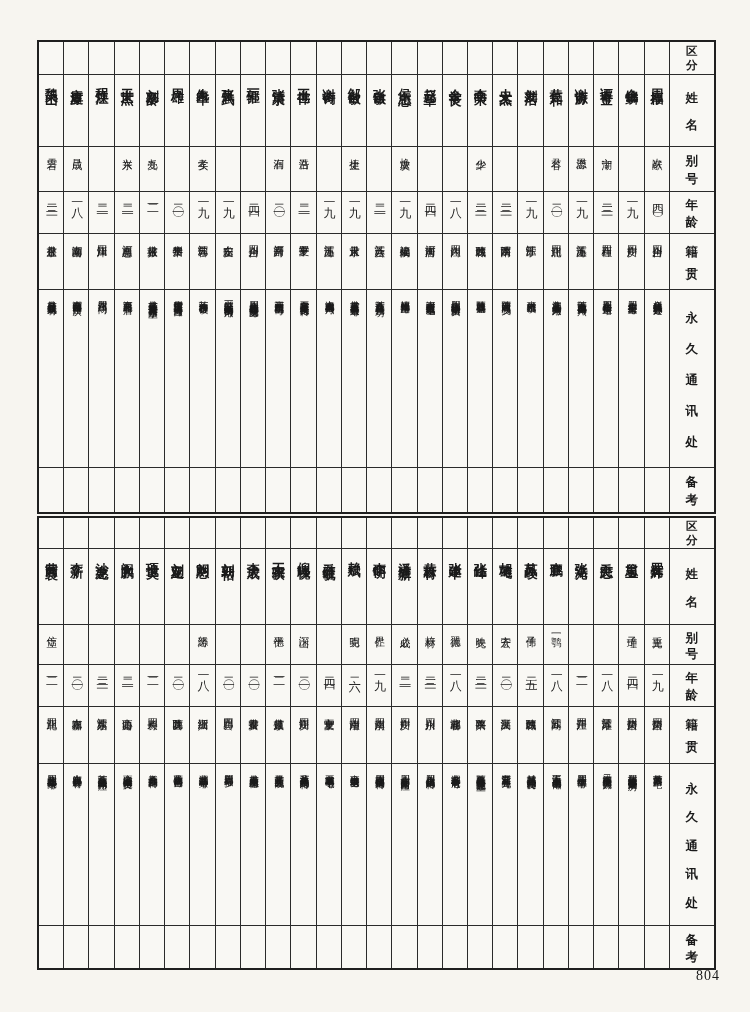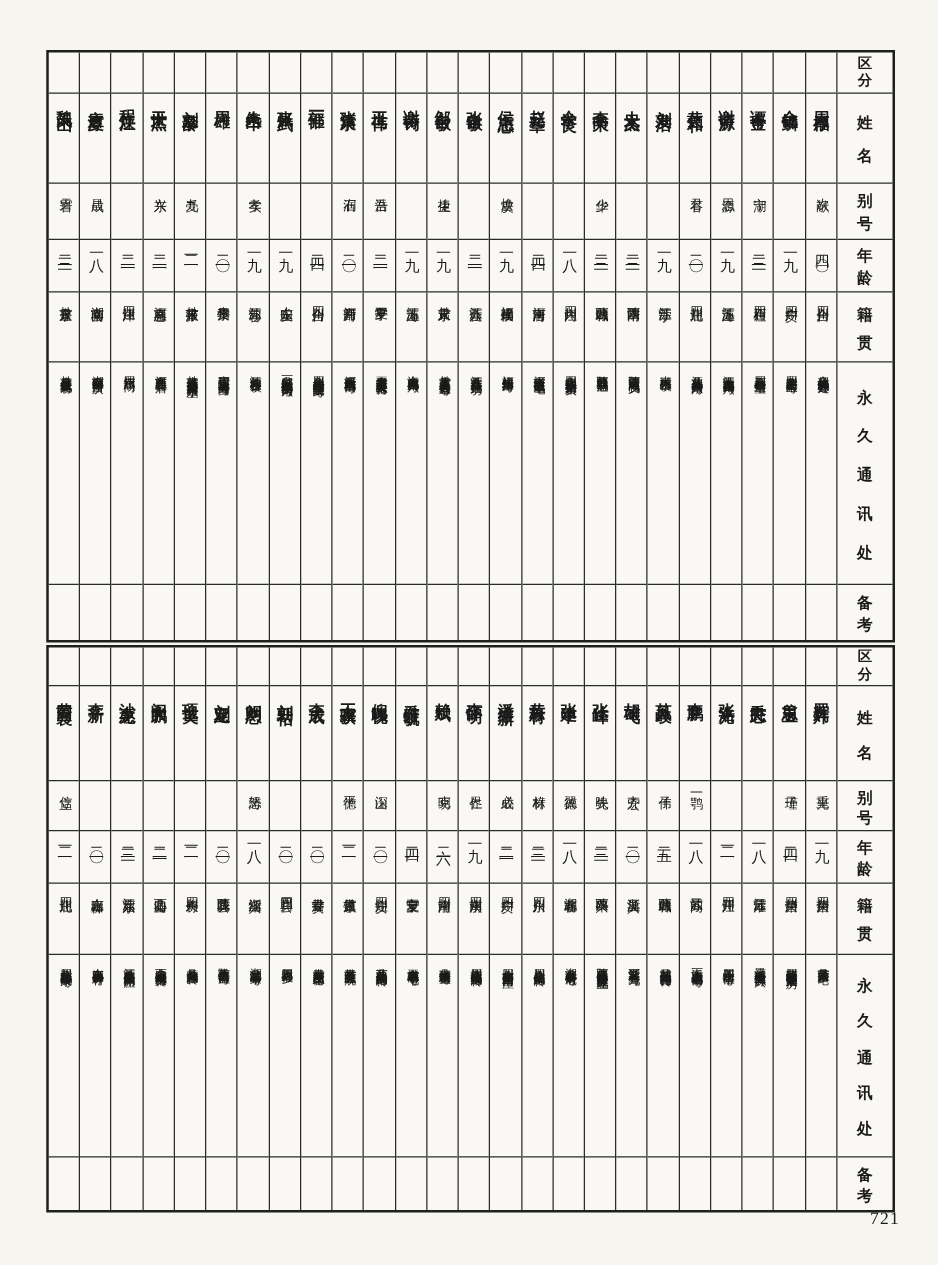--- a/index.html
+++ b/index.html
@@ -1082,14 +1082,14 @@
           </div>
         </div>
         <div class="cell c-rem">
           <div class="spread">
             <span>备</span>
             <span>考</span>
           </div>
         </div>
       </div>
     </div>
-  <div class="page-number">721</div>
+  <div class="page-number">804</div>
 </div>
 
 </body></html>

